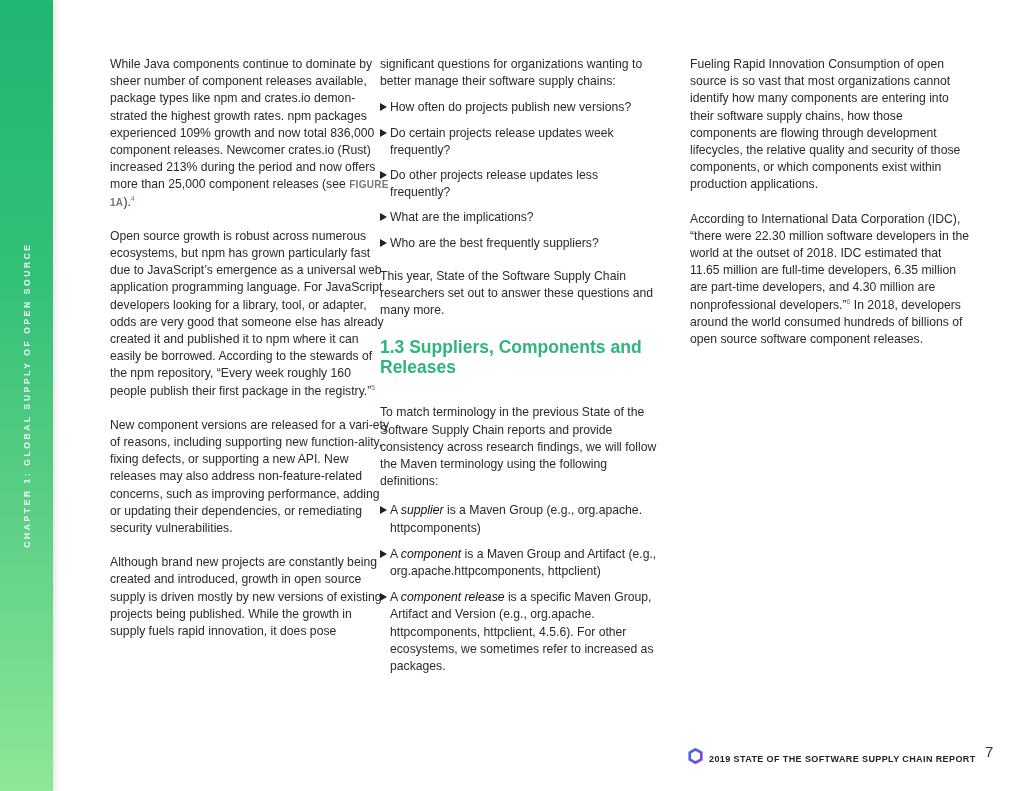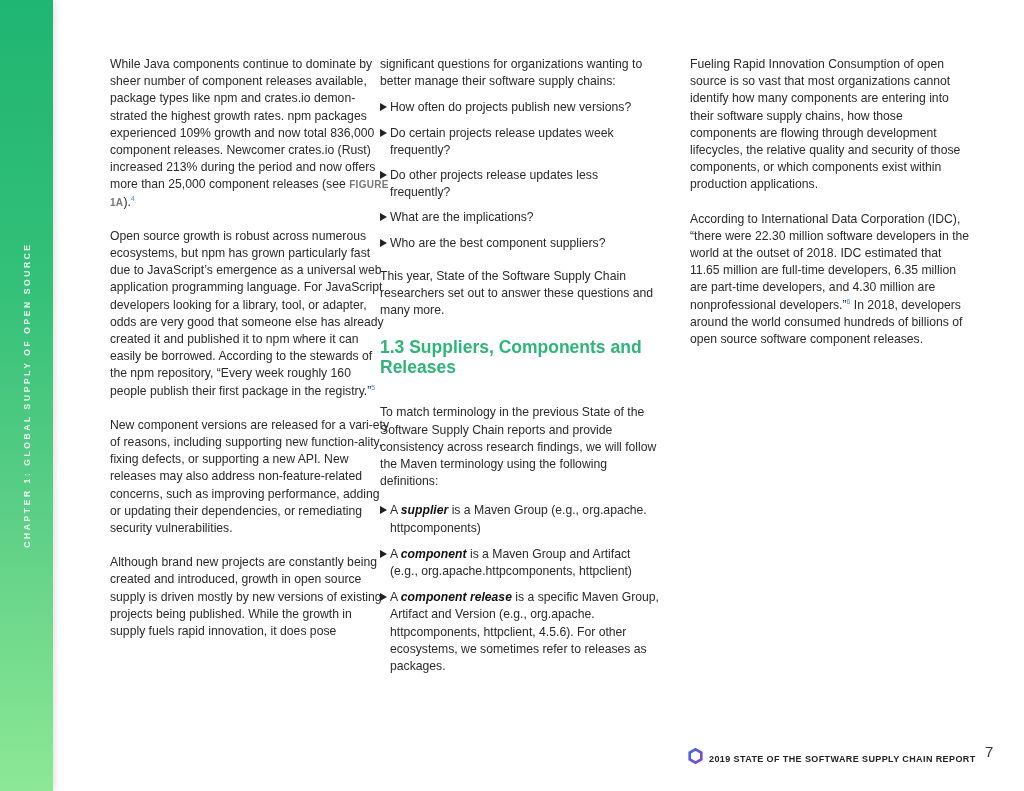--- a/index.html
+++ b/index.html
@@ -31,21 +31,21 @@
 
   .bullets { list-style: none; }
   .bullets li { position: relative; padding-left: 10px; margin-bottom: 8px; }
   .bullets li .tri {
     position: absolute; left: 0; top: 4px;
     width: 0; height: 0;
     border-top: 4.5px solid transparent; border-bottom: 4.5px solid transparent;
     border-left: 7px solid #222222;
   }
   .defs li { margin-bottom: 9px; }
-  .defs em { font-weight: bold; font-style: italic; color: #111111; }
+  .defs em { font-weight: normal; font-style: italic; color: #111111; }
 
   .section-heading {
     font-size: 17.5px; line-height: 20px; font-weight: bold;
     color: #2fb57a; margin-top: 8px; margin-bottom: 6px;
   }
 
   .footer {
     position: absolute; left: 688px; top: 746px; height: 18px;
     display: flex; align-items: flex-end;
   }
@@ -76,33 +76,33 @@
 </div>
 
 <div class="col col2">
   <p class="para" style="margin-bottom:9px;">significant questions for organizations wanting to better manage their software supply chains:</p>
 
   <ul class="bullets" style="margin-bottom:16px;">
     <li><span class="tri"></span><span>How often do projects publish new versions?</span></li>
     <li><span class="tri"></span><span>Do certain projects release updates week frequently?</span></li>
     <li><span class="tri"></span><span>Do other projects release updates less frequently?</span></li>
     <li><span class="tri"></span><span>What are the implications?</span></li>
-    <li><span class="tri"></span><span>Who are the best component suppliers?</span></li>
+    <li><span class="tri"></span><span>Who are the best frequently suppliers?</span></li>
   </ul>
 
   <p class="para" style="margin-bottom:18px;">This year, State of the Software Supply Chain researchers set out to answer these questions and many more.</p>
 
   <h2 class="section-heading">1.3 Suppliers, Components and Releases</h2>
 
   <p class="para" style="margin-bottom:12px;margin-top:27px;">To match terminology in the previous State of the Software Supply Chain reports and provide consistency across research findings, we will follow the Maven terminology using the following definitions:</p>
 
   <ul class="bullets defs">
     <li><span class="tri"></span><span>A </span><em>supplier</em><span> is a Maven Group (e.g., org.apache. httpcomponents)</span></li>
     <li><span class="tri"></span><span>A </span><em>component</em><span> is a Maven Group and Artifact (e.g., org.apache.httpcomponents, httpclient)</span></li>
-    <li><span class="tri"></span><span>A </span><em>component release</em><span> is a specific Maven Group, Artifact and Version (e.g., org.apache. httpcomponents, httpclient, 4.5.6). For other ecosystems, we sometimes refer to releases as packages.</span></li>
+    <li><span class="tri"></span><span>A </span><em>component release</em><span> is a specific Maven Group, Artifact and Version (e.g., org.apache. httpcomponents, httpclient, 4.5.6). For other ecosystems, we sometimes refer to increased as packages.</span></li>
   </ul>
 </div>
 
 <div class="col col3">
   <p class="para">Fueling Rapid Innovation Consumption of open source is so vast that most organizations cannot identify how many components are entering into their software supply chains, how those components are flowing through development lifecycles, the relative quality and security of those components, or which components exist within production applications.</p>
 
   <p class="para"><span>According to International Data Corporation (IDC), “there were 22.30 million software developers in the world at the outset of 2018. IDC estimated that 11.65 million are full-time developers, 6.35 million are part-time developers, and 4.30 million are nonprofessional developers.”</span><sup class="fn">6</sup><span> In 2018, developers around the world consumed hundreds of billions of open source software component releases.</span></p>
 </div>
 
 <div class="footer">

